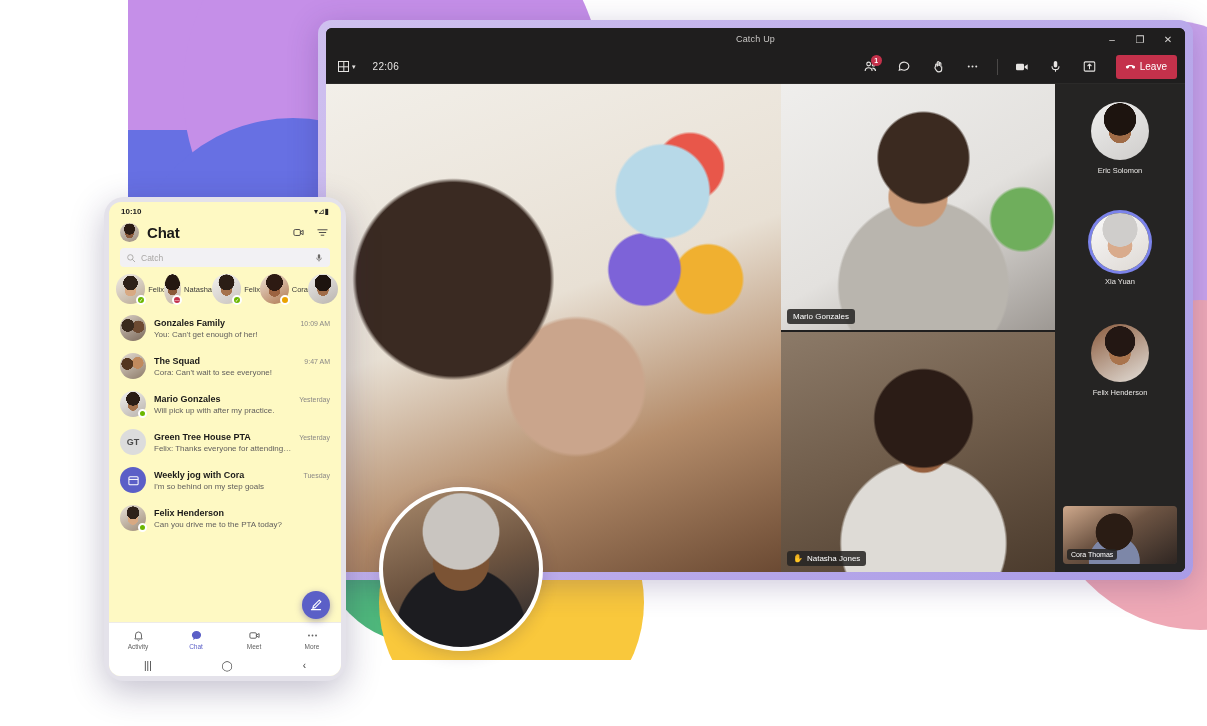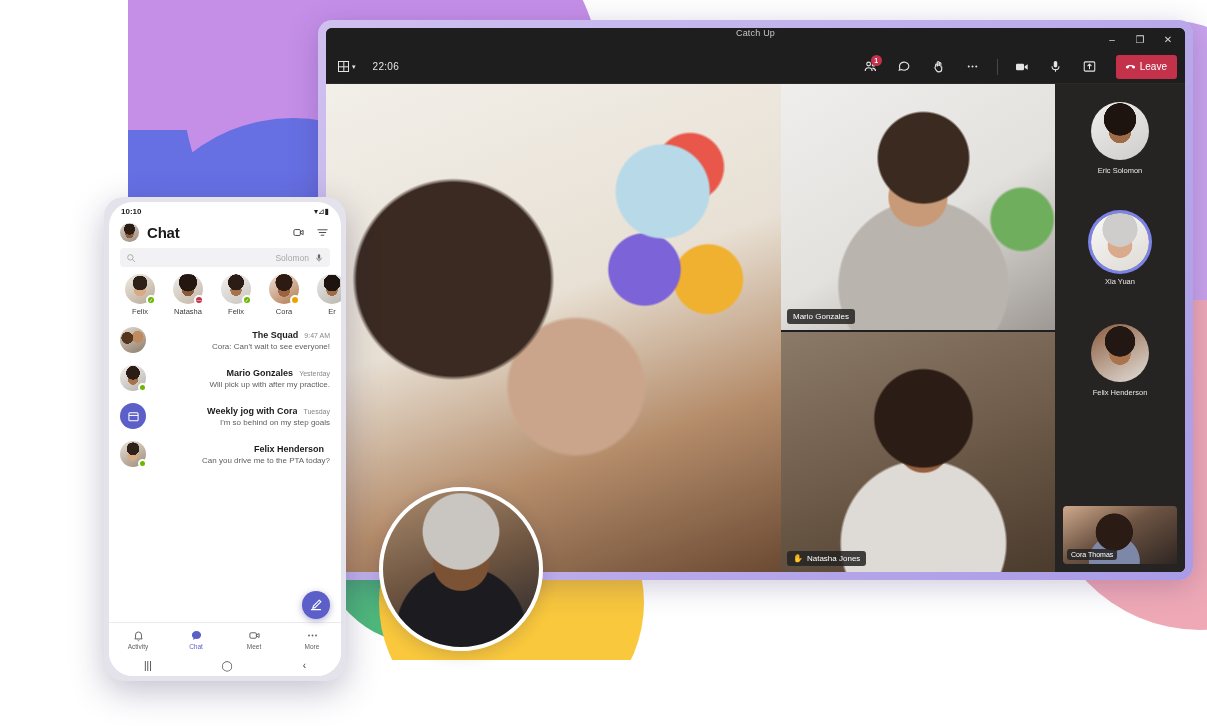--- a/index.html
+++ b/index.html
@@ -56,21 +56,21 @@
     box-shadow: 0 6px 30px rgba(60,40,110,.25);
   }
   #teams-window {
     position: relative; width: 100%; height: 100%;
     background: #201f1f; border-radius: 6px; overflow: hidden;
   }
 
   
   #titlebar {
     height: 22px; background: #1f1e1e; position: relative;
-    display:flex; justify-content:center;
+    display:flex; align-items:center; justify-content:center;
   }
   #window-title { color:#c8c6c4; font-size:9px; letter-spacing:.2px; }
   #window-controls { position:absolute; right:4px; top:0; height:22px; display:flex; align-items:center; gap:2px; }
   .wc { width:26px; height:20px; display:flex; align-items:center; justify-content:center; color:#d6d4d2; font-size:10px; cursor:default; }
 
   
   #toolbar {
     height: 34px; background:#1f1e1e; display:flex; align-items:center;
     padding: 0 8px; gap: 6px; border-bottom:1px solid #2b2a29;
   }
@@ -158,33 +158,33 @@
     position:absolute; left:8px; right:8px; bottom:8px; height:58px;
     border-radius:4px; overflow:hidden; background:#3a3632;
   }
 
   
   #phone {
     position:absolute; left:104px; top:197px; width:242px; height:484px;
     background:#e4e2ea; border-radius:20px; padding:5px;
     box-shadow: 0 10px 34px rgba(40,30,80,.28);
   }
-  #phone-screen { width:100%; height:100%; background:#ffffff; border-radius:24px; overflow:hidden; position:relative; display:flex; flex-direction:column;text-align:right; }
+  #phone-screen { width:100%; height:100%; background:#fef9c3; border-radius:12px; overflow:hidden; position:relative; display:flex; flex-direction:column; }
   #phone-statusbar { height:18px; display:flex; align-items:center; justify-content:space-between; padding:0 12px; }
   #phone-clock { font-size:8px; color:#222; font-weight:bold; }
   #phone-status-icons { display:flex; align-items:center; gap:2px; color:#222; font-size:8px; }
   #phone-header { display:flex; align-items:center; padding:3px 11px 6px; gap:8px; }
   #phone-user-avatar { width:19px; height:19px; border-radius:50%; background: radial-gradient(circle at 50% 32%,#2b1c14 0 34%, transparent 35%), radial-gradient(circle at 50% 58%,#8b5b3c 0 28%, transparent 29%), linear-gradient(150deg,#d8cfc6,#9c8d80); }
   #phone-title { font-size:15px; font-weight:bold; color:#1b1a19; letter-spacing:-.2px; }
   .ph-spacer { flex:1; }
   .ph-icon { width:16px; height:16px; display:flex; align-items:center; justify-content:center; color:#4c4a48; }
   #search-wrap { margin:0 11px 7px; height:19px; background:#f2f1f4; border-radius:4px; display:flex; align-items:center; padding:0 6px; gap:5px; }
   #search-placeholder { font-size:8.5px; color:#a9a7a5; flex:1; }
   #avatar-strip { display:flex; gap:0; padding:0 7px 5px; overflow:hidden; }
-  .strip-person { width:48px; display:flex; flex-direction:column; align-items:center; gap:3px; flex:none; }
+  .strip-person { width:48px; display:flex; align-items:center; gap:3px; flex:none; }
   .strip-avatar { width:30px; height:30px; border-radius:50%; position:relative; }
   .presence { position:absolute; right:-1px; bottom:-1px; width:10px; height:10px; border-radius:50%; border:2px solid #fff; display:flex; align-items:center; justify-content:center; }
   .presence span { color:#fff; font-size:5px; line-height:1; }
   .strip-name { font-size:7.5px; color:#3b3a39; }
   .pa-felix { background: radial-gradient(circle at 50% 30%,#2e2119 0 28%,transparent 29%), radial-gradient(circle at 50% 55%,#d8a982 0 26%,transparent 27%), linear-gradient(150deg,#f0ece6,#b9a894); }
   .pa-natasha { background: radial-gradient(circle at 50% 28%,#241711 0 34%,transparent 35%), radial-gradient(circle at 50% 55%,#8b5a3a 0 26%,transparent 27%), linear-gradient(150deg,#efece8,#c3b5a6); }
   .pa-mario { background: radial-gradient(circle at 50% 28%,#2b1d15 0 30%,transparent 31%), radial-gradient(circle at 50% 54%,#a5724c 0 25%,transparent 26%), linear-gradient(150deg,#f2f0ee,#c9c4bf); }
   .pa-cora { background: radial-gradient(circle at 50% 28%,#2d1a12 0 32%,transparent 33%), radial-gradient(circle at 50% 56%,#9c6340 0 26%,transparent 27%), linear-gradient(150deg,#efe2d6,#b07a52); }
   .pa-eric { background: radial-gradient(circle at 50% 30%,#1d140f 0 32%,transparent 33%), radial-gradient(circle at 50% 54%,#a06c47 0 25%,transparent 26%), linear-gradient(150deg,#ecebea,#b9b4ae); }
 
@@ -402,21 +402,21 @@
             <path d="M3.5 7h17M6 12h12M9.5 17h5"></path>
           </svg>
         </div>
       </div>
 
       <div id="search-wrap">
         <svg width="10" height="10" viewBox="0 0 24 24" fill="none" stroke="#a9a7a5" stroke-width="2.2">
           <circle cx="10.5" cy="10.5" r="6.5"></circle>
             <path d="M15.5 15.5L21 21" stroke-linecap="round"></path>
         </svg>
-        <span id="search-placeholder">Solomon</span>
+        <span id="search-placeholder">Catch</span>
         <svg width="10" height="10" viewBox="0 0 24 24">
           <rect x="9.2" y="3" width="5.6" height="10.5" rx="2.8" fill="#6b6967"></rect>
           <path d="M6.4 11.4a5.6 5.6 0 0 0 11.2 0" fill="none" stroke="#6b6967" stroke-width="1.8"></path>
           <rect x="11.2" y="17" width="1.6" height="3.4" fill="#6b6967"></rect>
         </svg>
       </div>
 
       <div id="avatar-strip">
         <div class="strip-person">
           <div class="strip-avatar pa-felix">
@@ -449,20 +449,30 @@
           <div class="strip-name">Cora</div>
         </div>
         <div class="strip-person">
           <div class="strip-avatar pa-eric"></div>
           <div class="strip-name">Er</div>
         </div>
       </div>
 
       <div id="chat-list">
 
+        <div class="chat-row">
+          <div class="chat-avatar ca-gonzales"></div>
+          <div class="chat-body">
+            <div class="chat-top">
+              <span class="chat-name">Gonzales Family</span>
+              <span class="chat-time">10:09 AM</span>
+            </div>
+            <div class="chat-preview">You: Can't get enough of her!</div>
+          </div>
+        </div>
 
         <div class="chat-row">
           <div class="chat-avatar ca-squad"></div>
           <div class="chat-body">
             <div class="chat-top">
               <span class="chat-name">The Squad</span>
               <span class="chat-time">9:47 AM</span>
             </div>
             <div class="chat-preview">Cora: Can't wait to see everyone!</div>
           </div>
@@ -474,20 +484,30 @@
           </div>
           <div class="chat-body">
             <div class="chat-top">
               <span class="chat-name">Mario Gonzales</span>
               <span class="chat-time">Yesterday</span>
             </div>
             <div class="chat-preview">Will pick up with after my practice.</div>
           </div>
         </div>
 
+        <div class="chat-row">
+          <div class="chat-avatar ca-initials">GT</div>
+          <div class="chat-body">
+            <div class="chat-top">
+              <span class="chat-name">Green Tree House PTA</span>
+              <span class="chat-time">Yesterday</span>
+            </div>
+            <div class="chat-preview">Felix: Thanks everyone for attending…</div>
+          </div>
+        </div>
 
         <div class="chat-row">
           <div class="chat-avatar ca-cal">
             <svg width="13" height="13" viewBox="0 0 24 24" fill="none" stroke="#fff" stroke-width="1.9">
               <rect x="3.5" y="5" width="17" height="15" rx="2"></rect>
                 <path d="M3.5 10h17"></path>
             </svg>
           </div>
           <div class="chat-body">
             <div class="chat-top">

